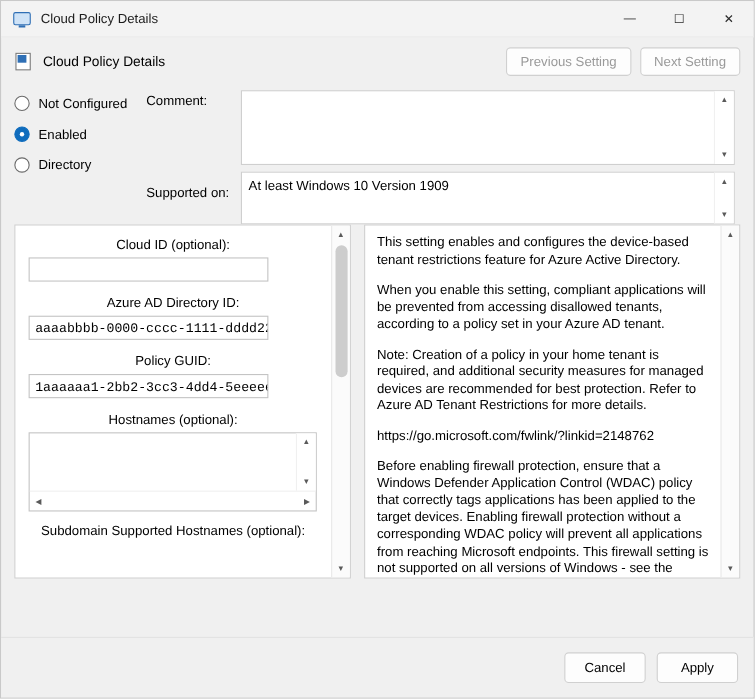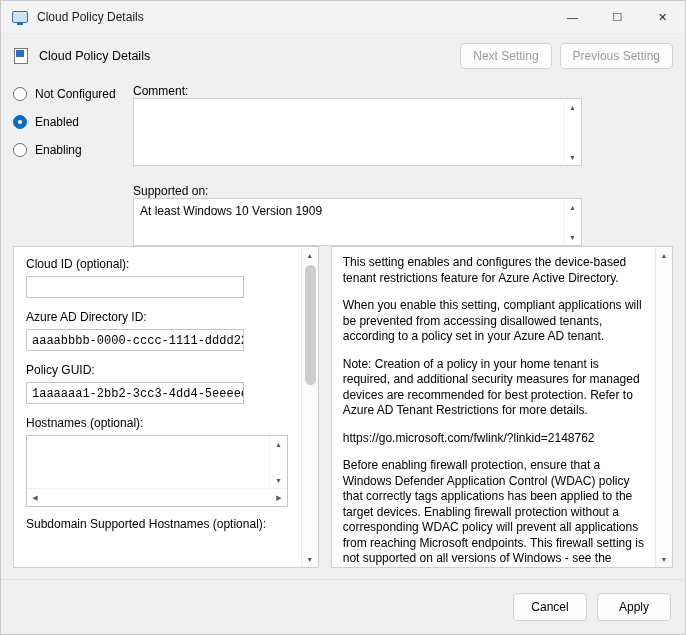--- a/index.html
+++ b/index.html
@@ -142,21 +142,20 @@
     height: 4px;
     border-radius: 50%;
     background: #fff;
   }
   .radio-label { font-size: 12px; }
 
   .labeled-field {
     display: flex;
     align-items: flex-start;
     margin-left: 120px;
-    flex-direction: column;
   }
   .field-label {
     width: 86px;
     font-size: 12px;
     padding-top: 2px;
     text-align: left;
     flex: none;
   }
   .field-label.supported {
     padding-top: 12px;
@@ -221,20 +220,21 @@
     background: #fff;
     box-sizing: border-box;
     display: flex;
     position: relative;
     overflow: hidden;
   }
   .options-inner {
     flex: 1 1 auto;
     padding: 10px 12px 0 12px;
     overflow: hidden;
+    text-align: center;
   }
   .opt-label {
     font-size: 12px;
     margin-bottom: 5px;
   }
   .opt-input {
     width: 218px;
     height: 22px;
     border: 1px solid #c4c4c4;
     background: #fff;
@@ -424,38 +424,38 @@
       <div class="win-btn close">✕</div>
     </div>
   </div>
 
   <div class="header">
     <span class="h-icon">
       <span class="icon-doc"></span>
     </span>
     <span class="h-title">Cloud Policy Details</span>
     <div class="nav-buttons">
+      <button class="btn">Previous Setting</button>
       <button class="btn">Next Setting</button>
-      <button class="btn">Previous Setting</button>
     </div>
   </div>
 
   <div class="state-area">
     <div class="radio-col">
       <div class="radio-row">
         <span class="radio"></span>
         <span class="radio-label">Not Configured</span>
       </div>
       <div class="radio-row">
         <span class="radio checked"></span>
         <span class="radio-label">Enabled</span>
       </div>
       <div class="radio-row">
         <span class="radio"></span>
-        <span class="radio-label">Enabling</span>
+        <span class="radio-label">Directory</span>
       </div>
     </div>
 
     <div class="labeled-field">
       <div class="field-label">Comment:</div>
       <div class="textbox comment-box">
         <div class="tb-content"></div>
         <div class="vscroll">
           <div class="arrow">▲</div>
           <div class="arrow">▼</div>

